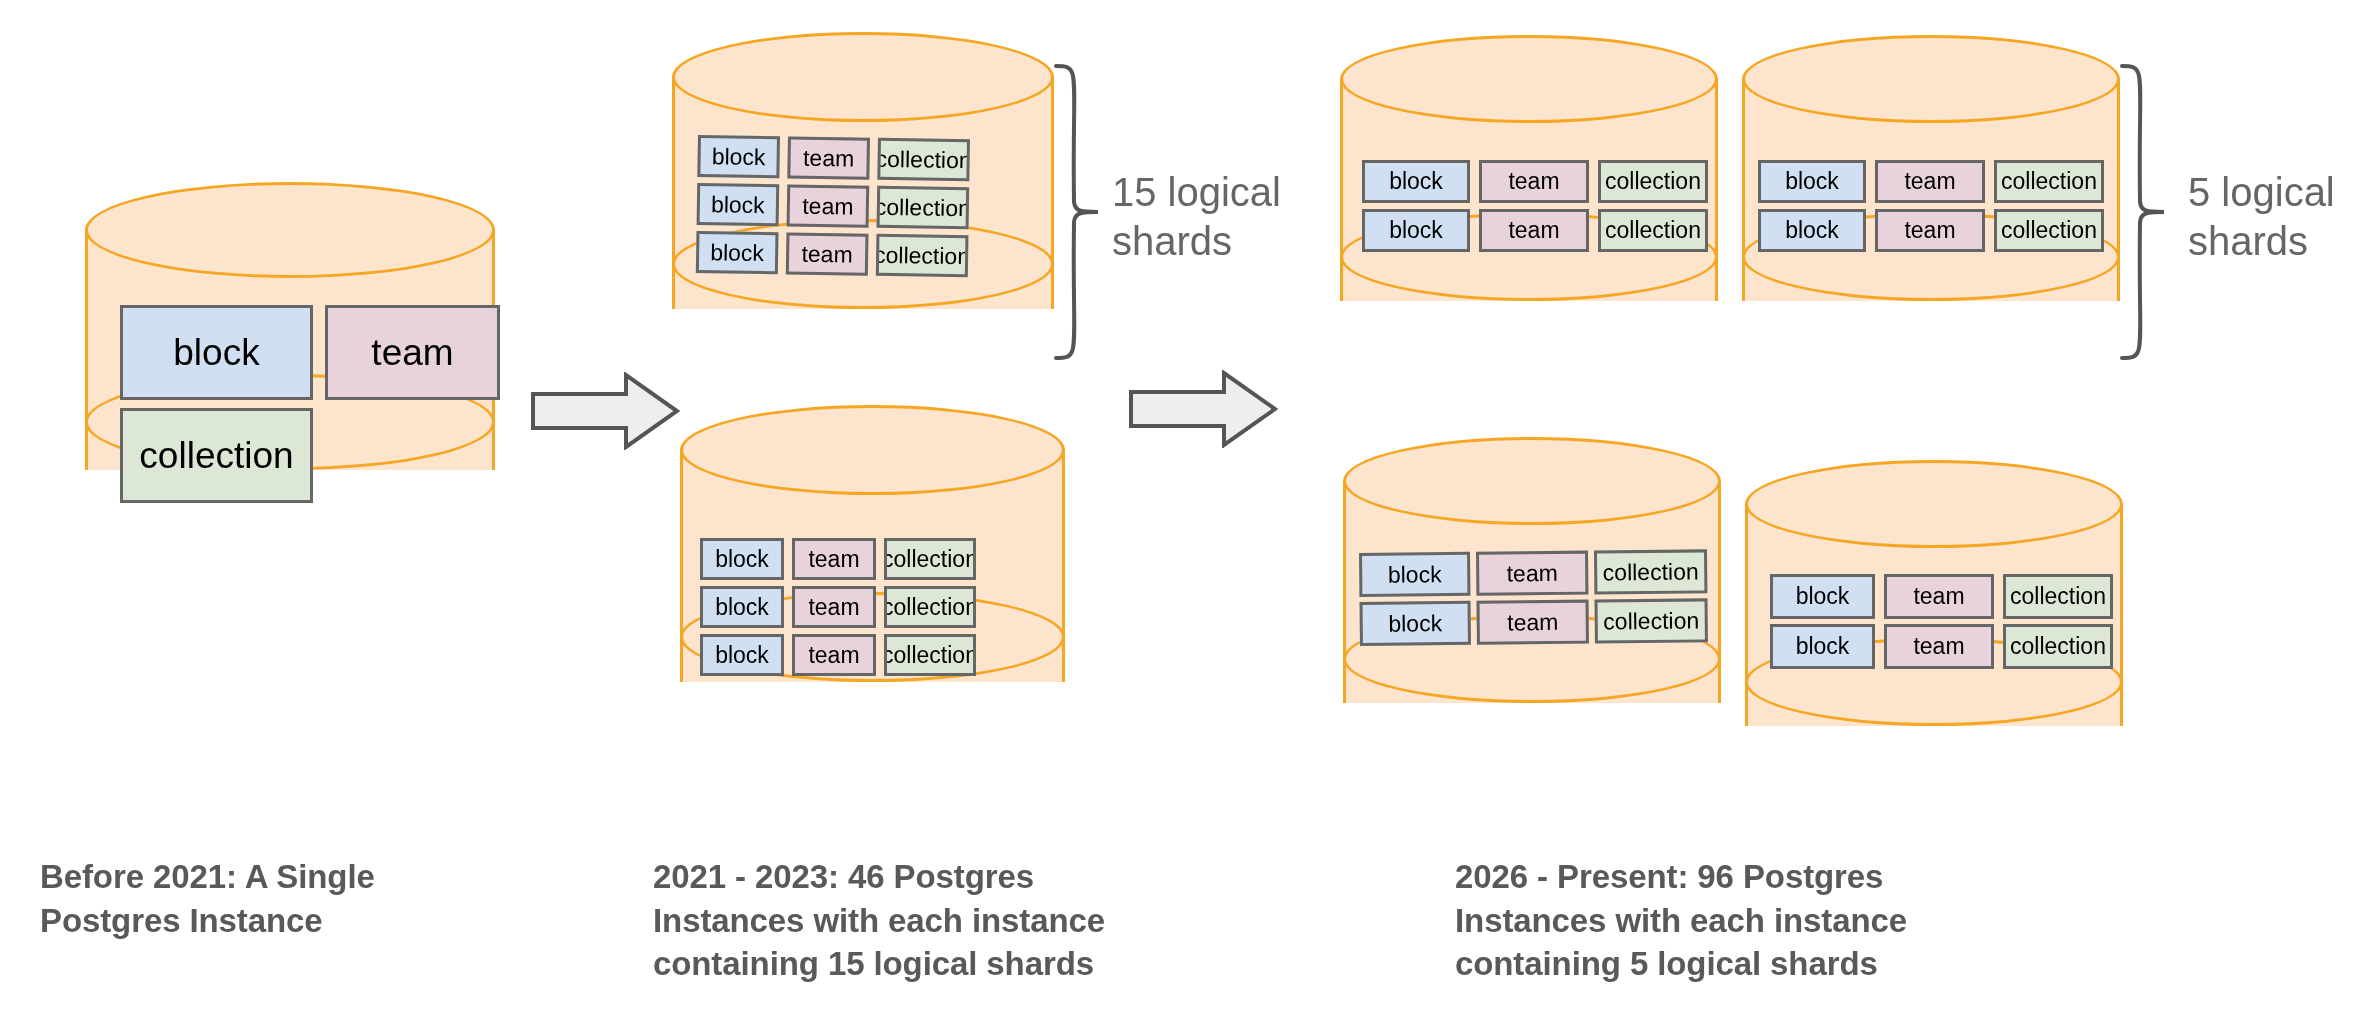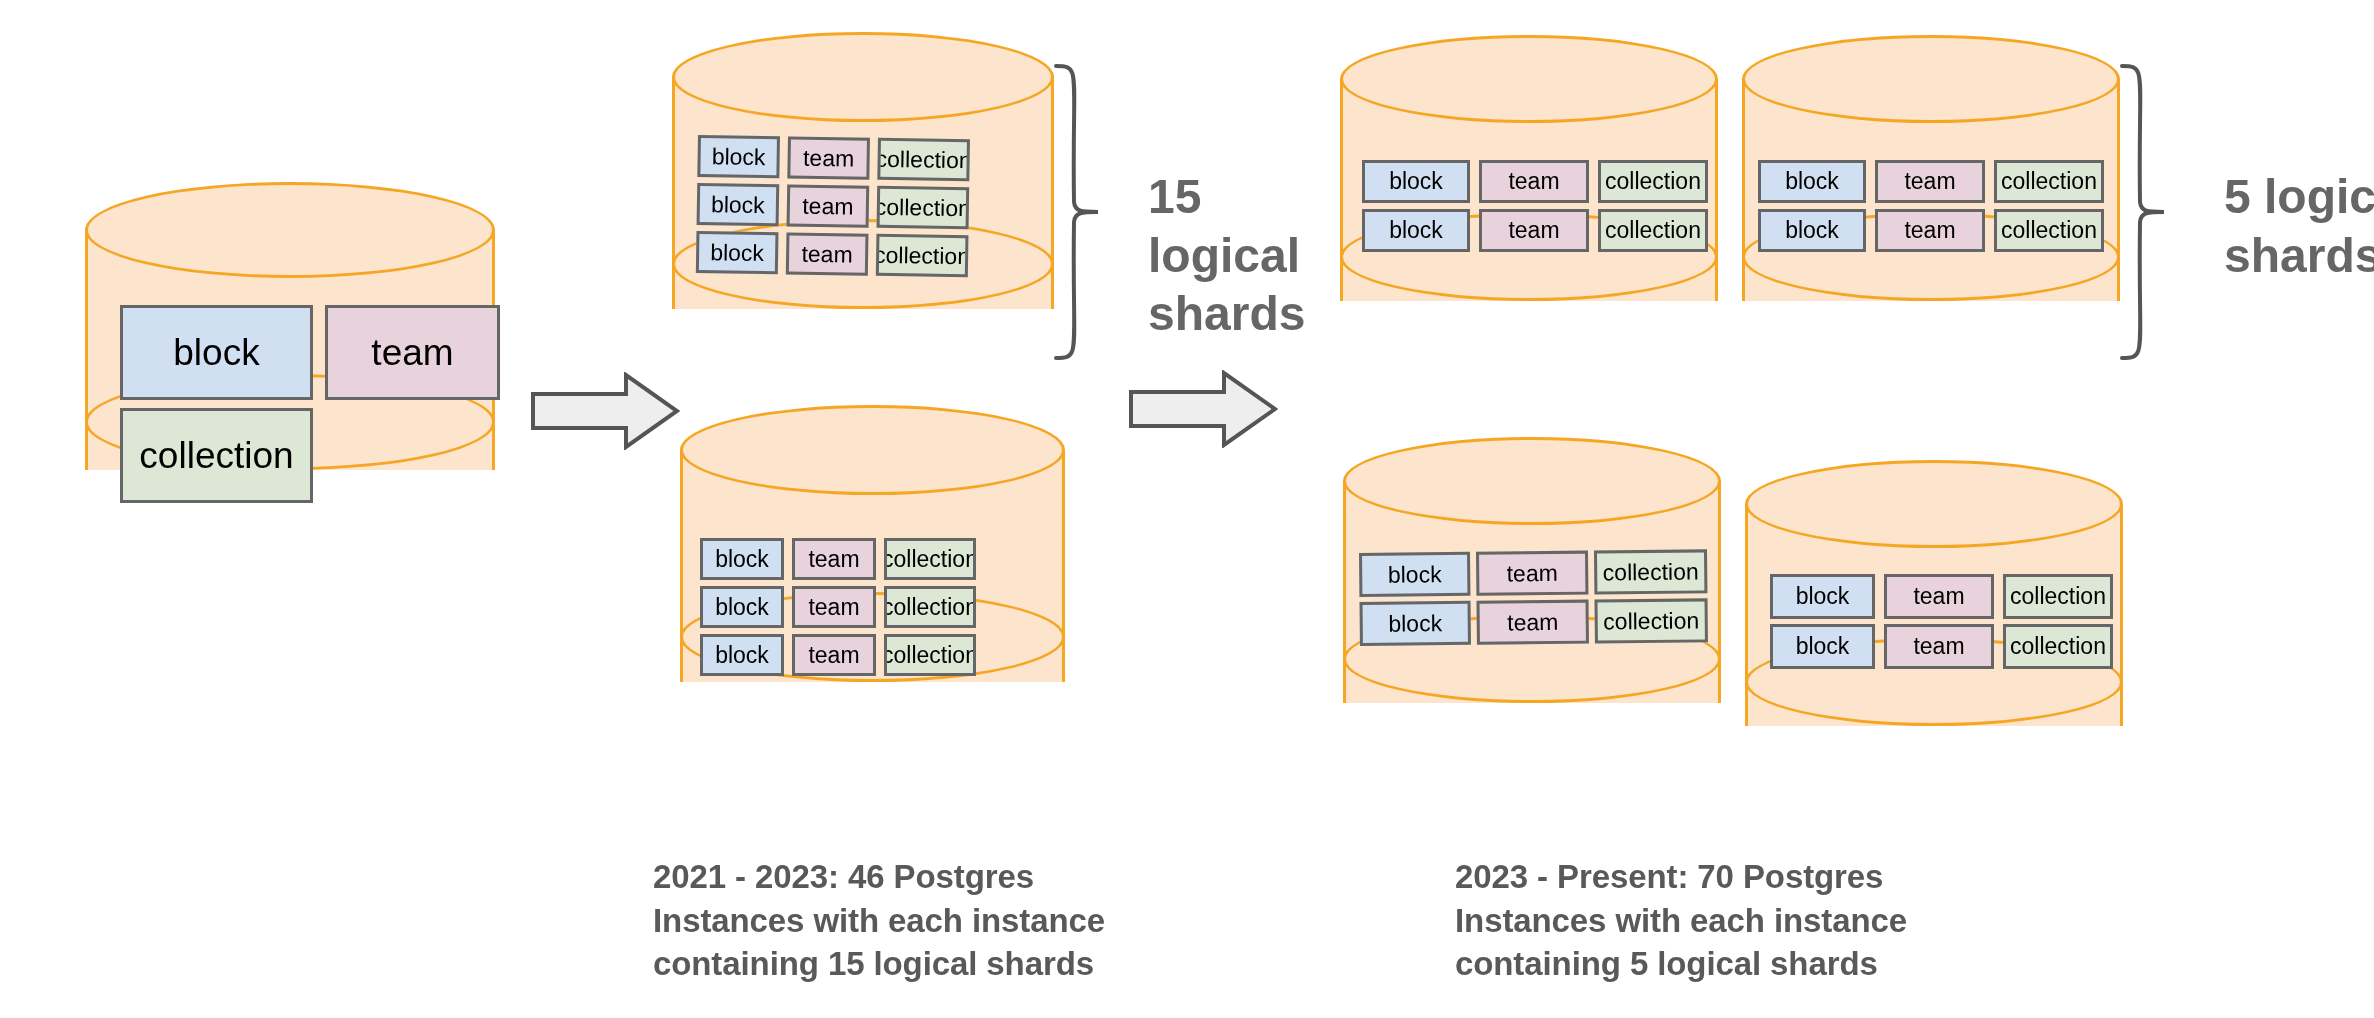--- a/index.html
+++ b/index.html
@@ -86,25 +86,24 @@
 
   
   .brace {
     position: absolute;
   }
 
   
   .shard-label {
     position: absolute;
     color: #666666;
-    font-size: 48px;
+    font-size: 40px;
     line-height: 1.22;
-    font-weight: 700;
+    font-weight: 400;
     white-space: pre-line;
-    margin-left: 36px;
   }
   .caption {
     position: absolute;
     color: #595959;
     font-size: 33px;
     line-height: 1.32;
     font-weight: bold;
     white-space: pre-line;
     letter-spacing: -0.1px;
   }
@@ -123,20 +122,22 @@
   <div class="shard-grid" style="left:120px; top:305px; gap:8px;">
     <div class="shard-row" style="gap:12px;">
       <div class="shard-box c-block" style="width:193px; height:95px; font-size:37px;">block</div>
       <div class="shard-box c-team" style="width:175px; height:95px; font-size:37px;">team</div>
     </div>
     <div class="shard-row" style="gap:12px;">
       <div class="shard-box c-collection" style="width:193px; height:95px; font-size:37px;">collection</div>
     </div>
   </div>
 
+  <div class="caption" style="left:40px; top:855px; width:440px;">Before 2021: A Single
+Postgres Instance</div>
 
   <div class="arrow" style="left:530px; top:372px; width:150px; height:78px;">
     <svg width="150" height="78" viewBox="0 0 150 78">
       <polygon points="3,22 96,22 96,3 147,39 96,75 96,56 3,56" fill="#eeeeee" stroke="#555555" stroke-width="4" stroke-linejoin="miter"></polygon>
     </svg>
   </div>
 
   <div class="cyl" style="left:672px; top:32px; width:382px; height:345px;">
     <div class="cyl-side" style="top:45px; height:232px;"></div>
     <div class="cyl-bottom" style="top:187px; height:90px;"></div>
@@ -280,17 +281,17 @@
       <div class="shard-box c-team" style="width:110px; height:45px; font-size:23px;">team</div>
       <div class="shard-box c-collection" style="width:110px; height:45px; font-size:23px;">collection</div>
     </div>
     <div class="shard-row" style="gap:9px;">
       <div class="shard-box c-block" style="width:105px; height:45px; font-size:23px;">block</div>
       <div class="shard-box c-team" style="width:110px; height:45px; font-size:23px;">team</div>
       <div class="shard-box c-collection" style="width:110px; height:45px; font-size:23px;">collection</div>
     </div>
   </div>
 
-  <div class="caption" style="left:1455px; top:855px; width:620px;">2023 - Present: 70 Postgres
+  <div class="caption" style="left:1455px; top:855px; width:620px;">2026 - Present: 96 Postgres
 Instances with each instance
 containing 5 logical shards</div>
 
 </div>
 
 </body></html>

